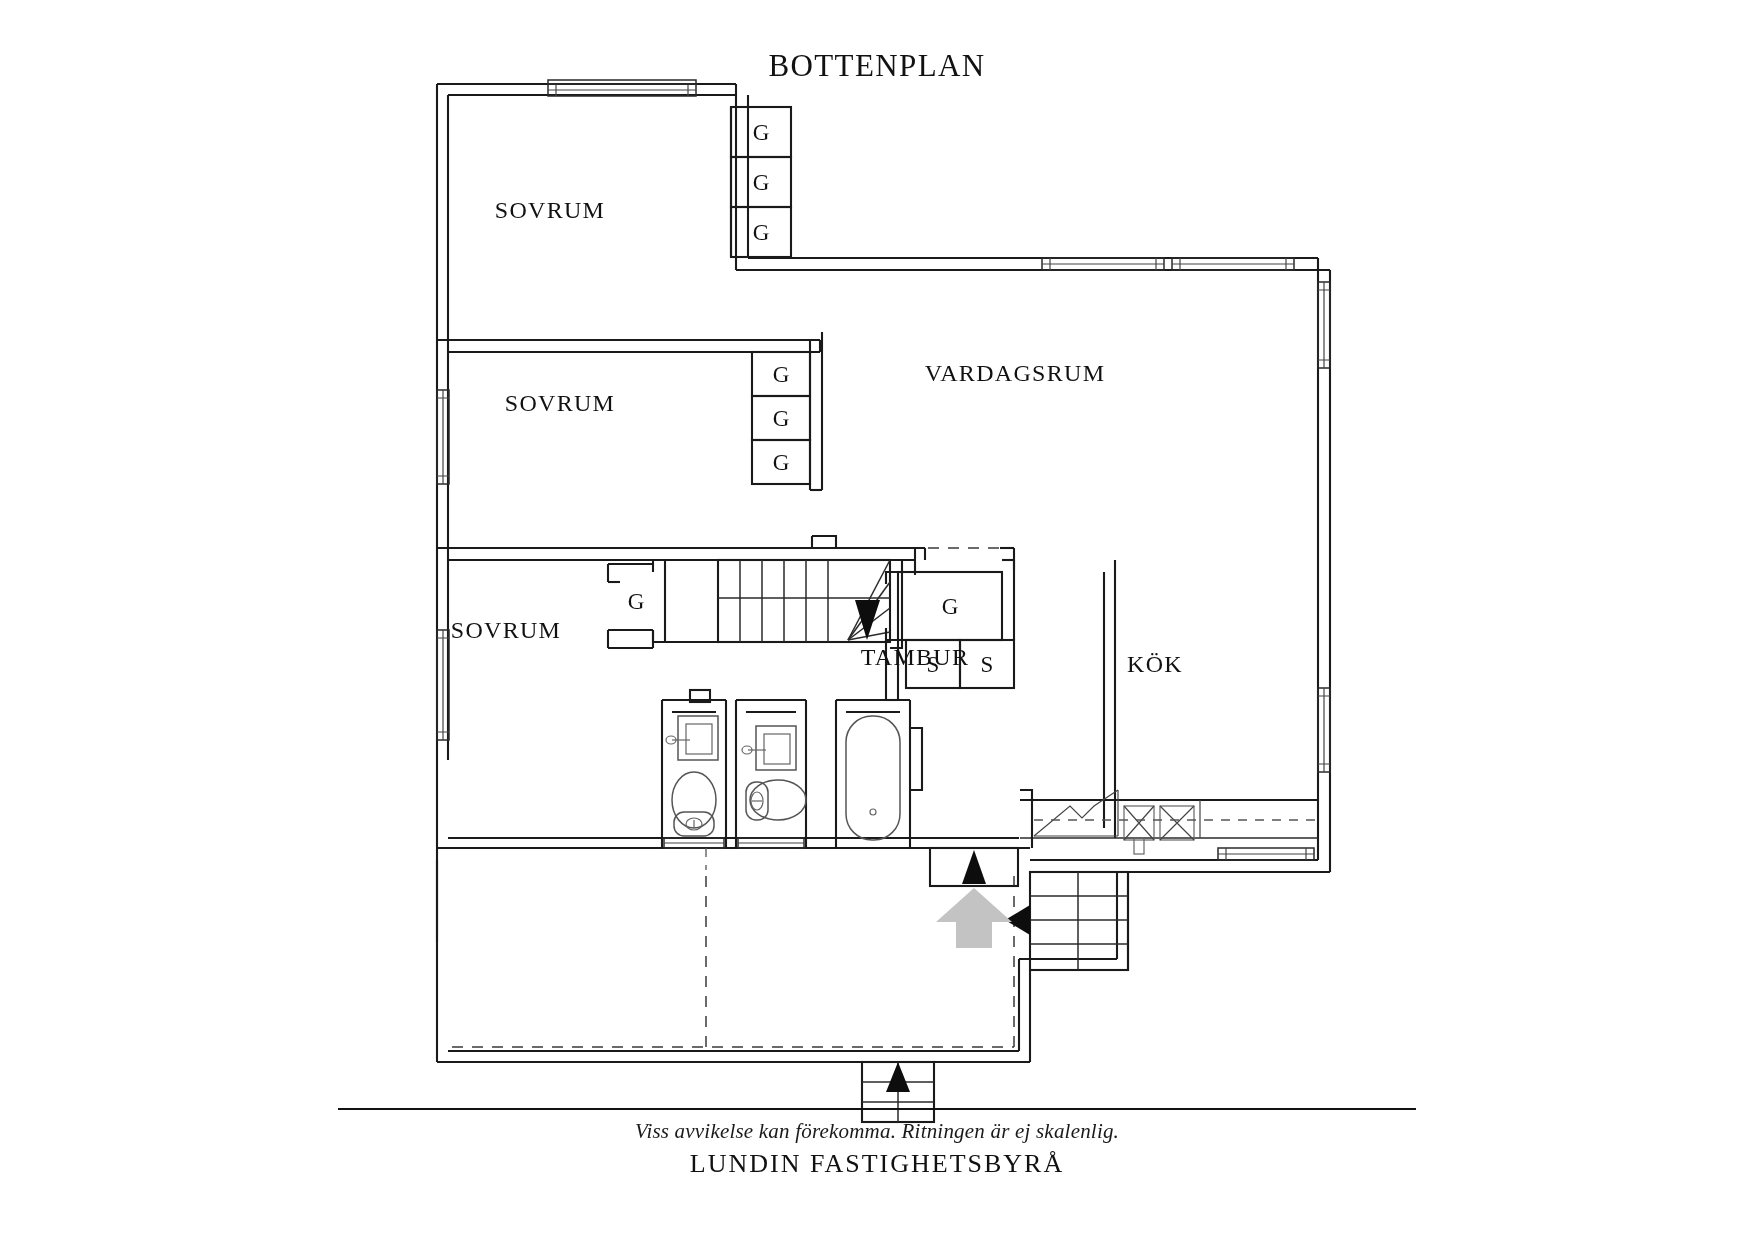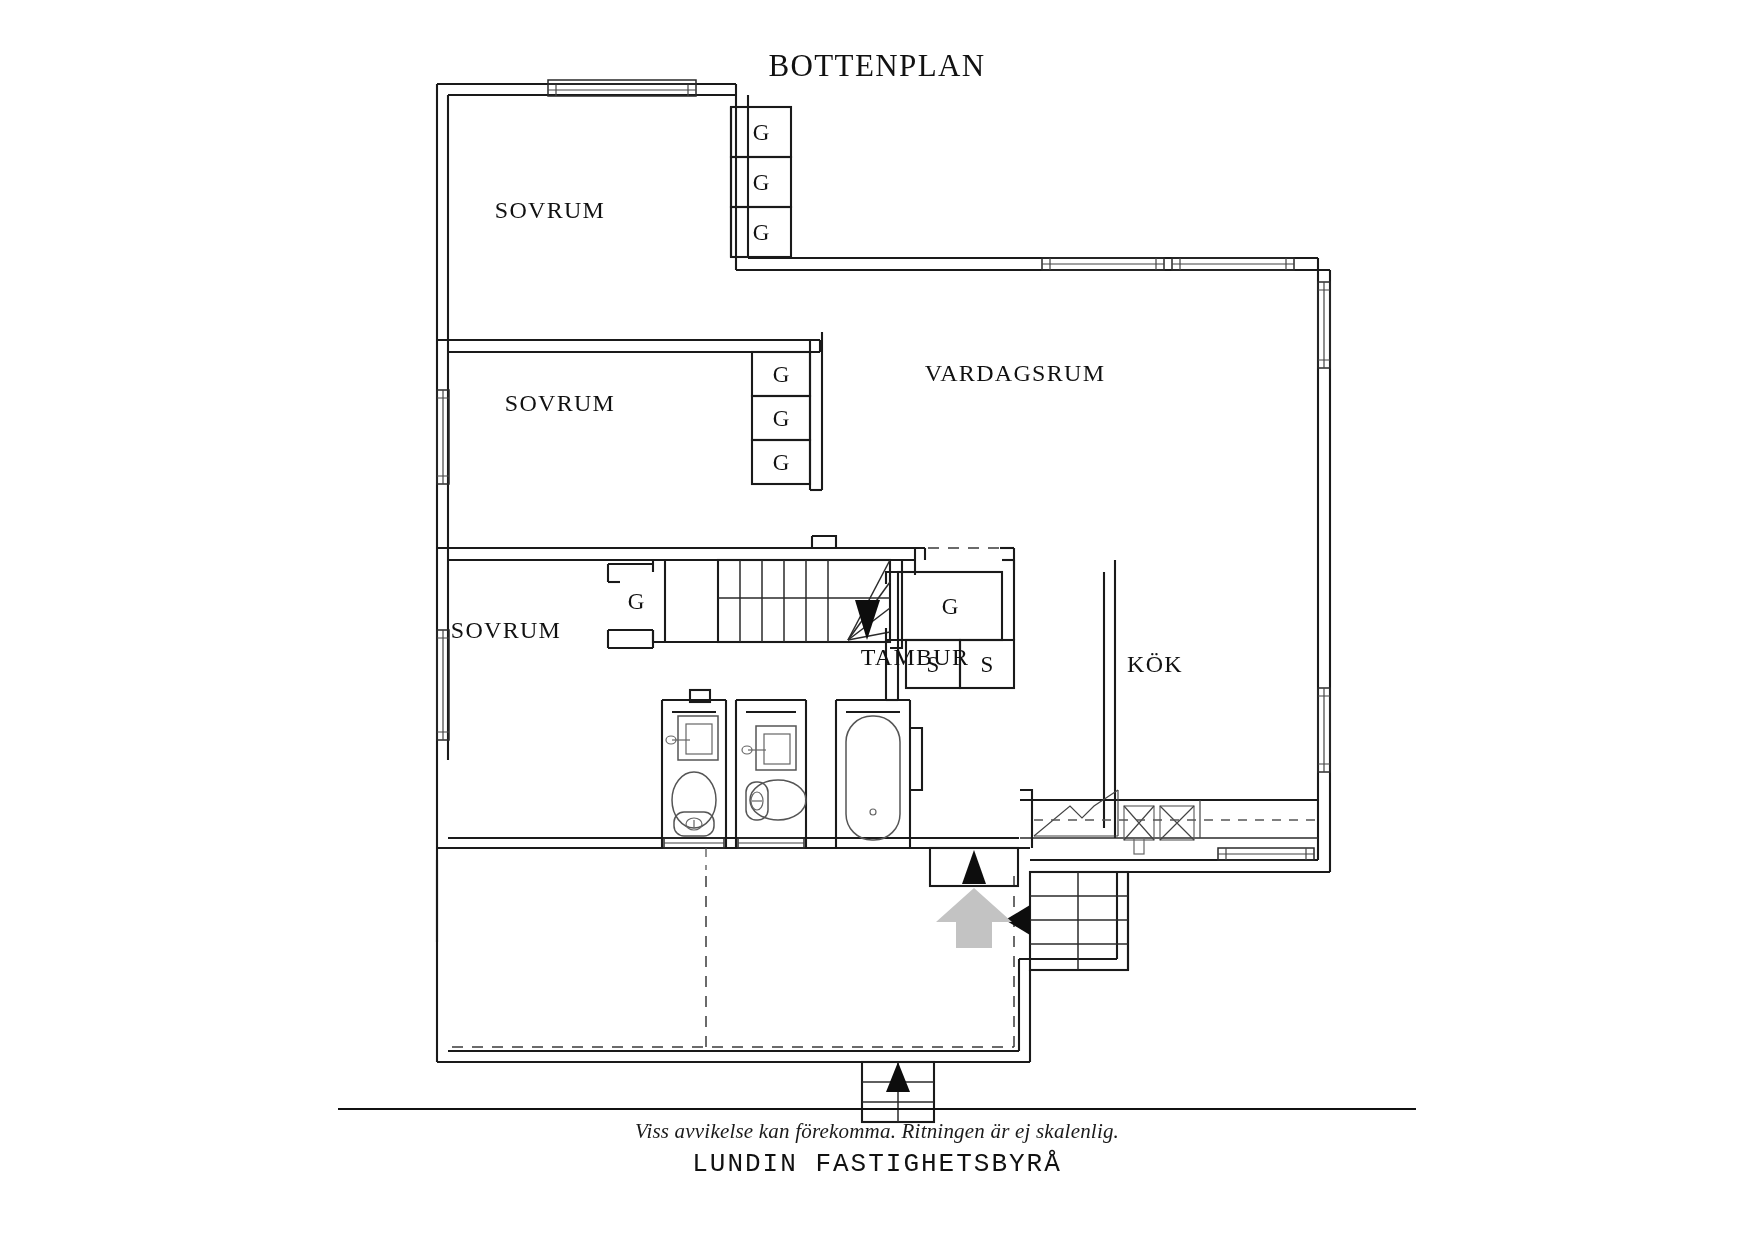--- a/index.html
+++ b/index.html
@@ -52,21 +52,21 @@
     letter-spacing: 0.2px;
     color: #1a1a1a;
     font-family: "Liberation Serif", "DejaVu Serif", serif;
   }
   .footer-brand {
     margin-top: 5px;
     text-align: center;
     font-size: 26px;
     letter-spacing: 2.0px;
     color: #111111;
-    font-family: Liberation Mono, monospace;
+    font-family: Liberation Serif, serif;
   }
   svg.floorplan {
     position: absolute;
     left: 0;
     top: 0;
     width: 1754px;
     height: 1240px;
   }
   .w   { fill: none; stroke: #1a1a1a; stroke-width: 2.1; }
   .wt  { fill: none; stroke: #2a2a2a; stroke-width: 1.5; }

